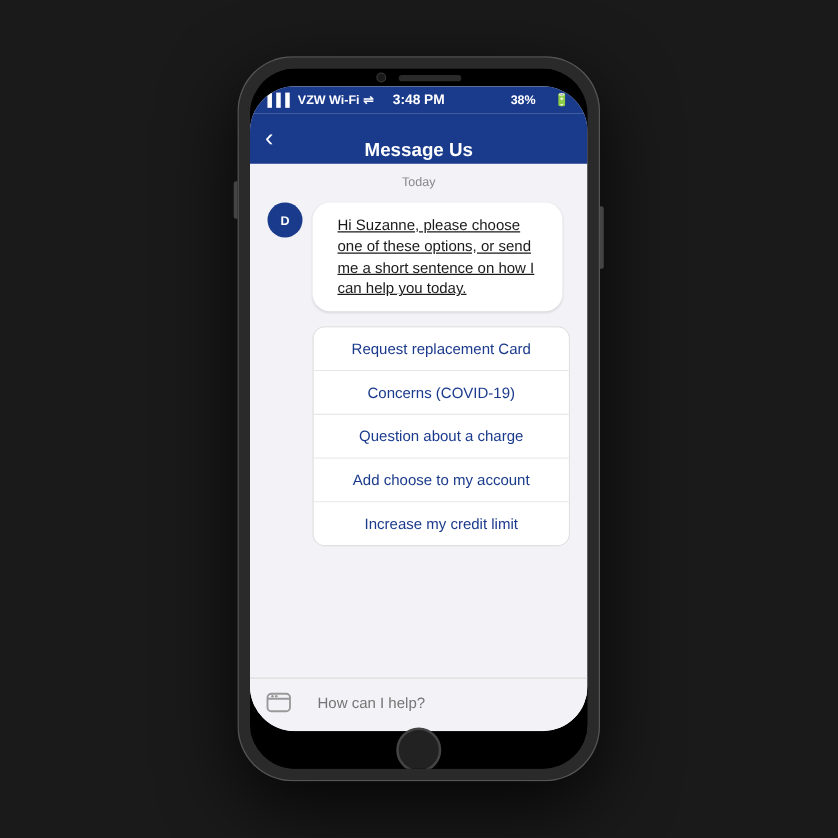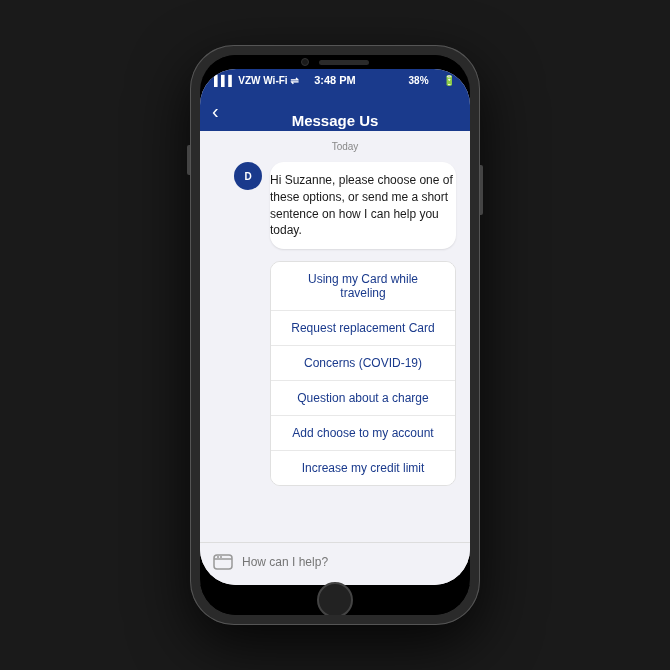--- a/index.html
+++ b/index.html
@@ -132,21 +132,20 @@
       font-weight: 600;
       margin-top: 19px;
     }
 
     
     .chat-area {
       flex: 1;
       overflow-y: auto;
       padding: 10px 14px;
       background: #f2f2f7;
-      margin-left: 20px;
     }
 
     .date-label {
       text-align: center;
       font-size: 10px;
       color: #888;
       margin-bottom: 10px;
     }
 
     .message-row {
@@ -163,26 +162,27 @@
       background: #1a3a8c;
       display: flex;
       align-items: center;
       justify-content: center;
       flex-shrink: 0;
     }
 
     .message-bubble {
       background: #fff;
       border-radius: 14px;
-      padding: 10px 0;
+      padding: 10px 20px;
       max-width: 200px;
       font-size: 12px;
       color: #1a1a1a;
       line-height: 1.4;
       box-shadow: 0 1px 2px rgba(0,0,0,0.1);
+      text-decoration: underline;
     }
 
     .options-list {
       display: flex;
       flex-direction: column;
       gap: 0;
       border-radius: 10px;
       overflow: hidden;
       border: 1px solid #e0e0e0;
       background: #fff;
@@ -203,21 +203,21 @@
       border-bottom: none;
     }
 
     
     .input-area {
       background: #f2f2f7;
       padding: 8px 12px 12px;
       border-top: 1px solid #ddd;
       display: flex;
       align-items: center;
-      gap: 8px;
+      gap: 20px;
       flex-shrink: 0;
     }
 
     .input-icon {
       width: 22px;
       height: 22px;
       color: #888;
       flex-shrink: 0;
     }
 
@@ -322,21 +322,20 @@
               <circle cx="10" cy="10" r="10" fill="#1a3a8c"></circle>
               <text x="10" y="14" text-anchor="middle" font-size="10" fill="white" font-weight="bold">D</text>
             </svg>
           </div>
           <div class="message-bubble">
             <span>Hi Suzanne, please choose one of these options, or send me a short sentence on how I can help you today.</span>
           </div>
         </div>
 
         <div class="options-list">
-          <div class="option-item">Using my Card while traveling</div>
           <div class="option-item">Request replacement Card</div>
           <div class="option-item">Concerns (COVID-19)</div>
           <div class="option-item">Question about a charge</div>
           <div class="option-item">Add choose to my account</div>
           <div class="option-item">Increase my credit limit</div>
         </div>
 
       </div>
 
       <div class="input-area">

